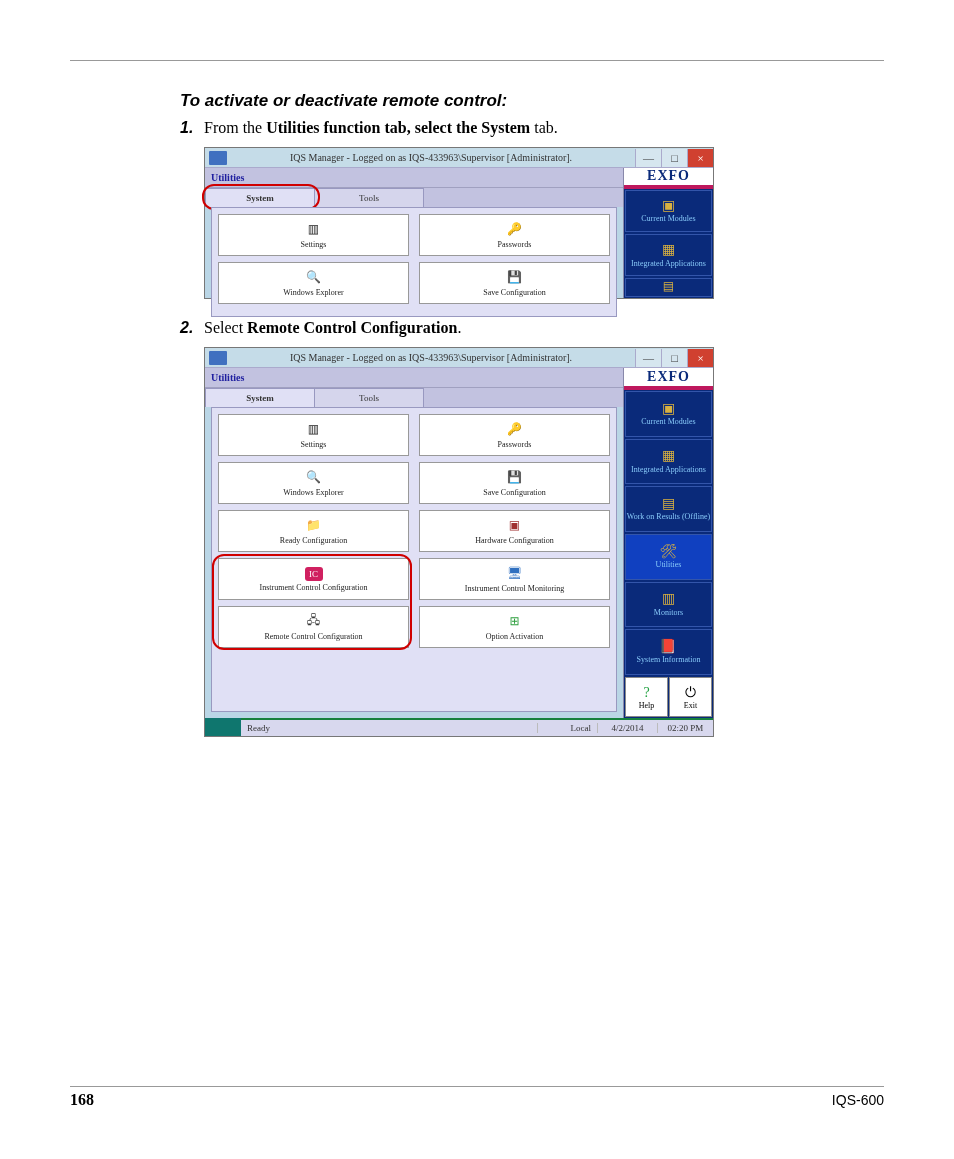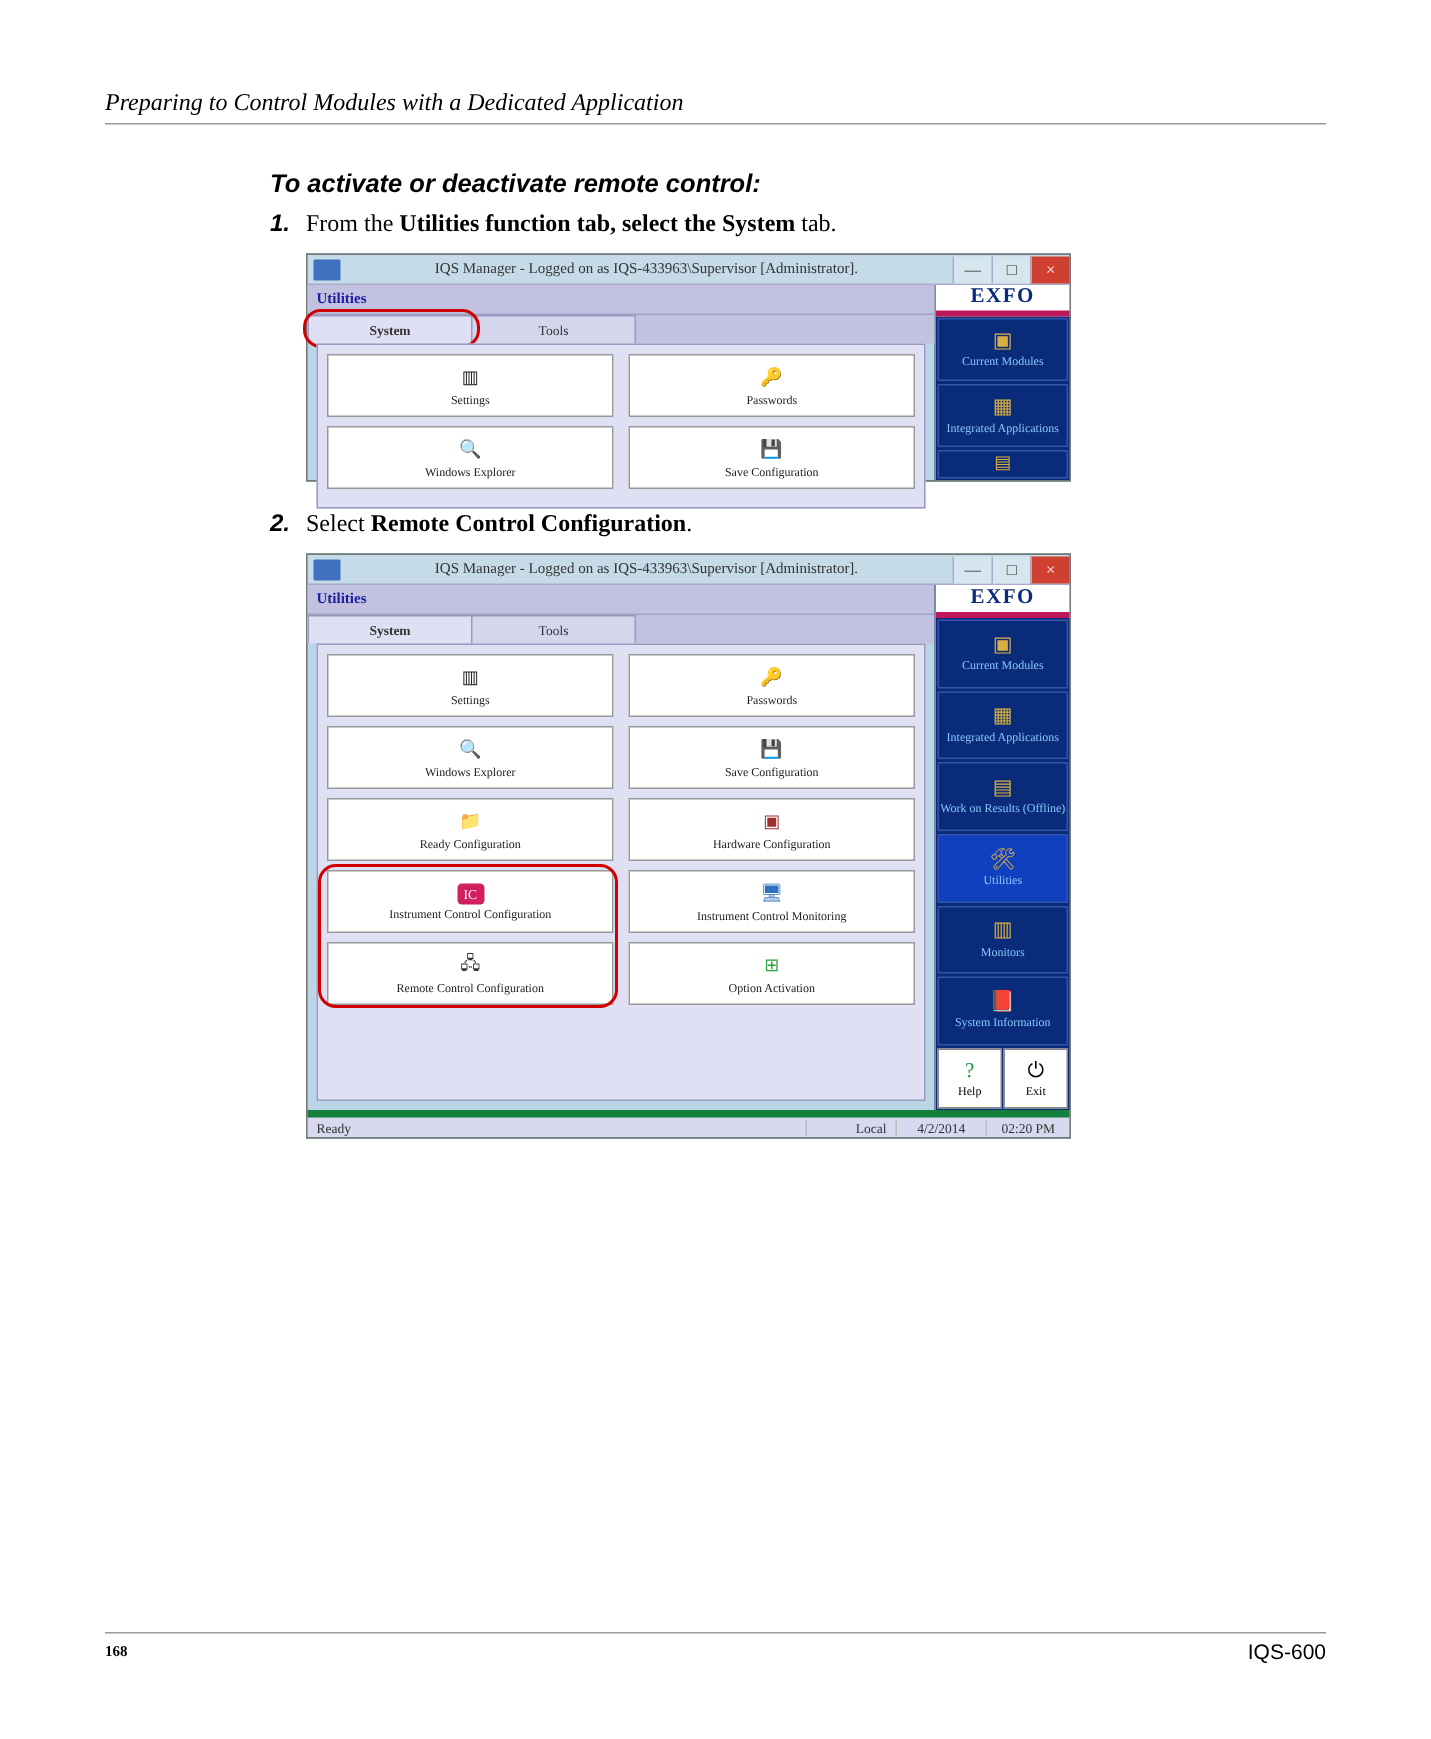--- a/index.html
+++ b/index.html
@@ -182,47 +182,47 @@
     flex: 1; height: 40px;
     background: #fff; border: 1px solid #888;
     display: flex; flex-direction: column; align-items: center; justify-content: center;
     font-size: 8px; color: #000;
   }
   .small-btn .s-ico { font-size: 14px; }
 
   .status-bar {
     height: 18px;
     background: #d8d8ee;
-    border-top: 5px solid #15803d;
+    border-top: 2px solid #15803d;
     display: flex;
     align-items: center;
     font-size: 9px;
     color: #333;
+    margin-left: 36px;
   }
   .status-bar .s-cell { padding: 0 6px; border-right: 1px solid #bbb; }
   .status-bar .flex1 { flex: 1; }
 
   
   .page-footer {
     position: absolute;
     bottom: 50px; left: 70px; right: 70px;
     display: flex;
     align-items: center;
     justify-content: space-between;
     border-top: 1px solid #999;
     padding-top: 4px;
   }
-  .page-footer .pnum { font-weight: bold; font-size: 10px; }
+  .page-footer .pnum { font-weight: bold; font-size: 16px; }
   .page-footer .model { font-size: 14px; font-family: Arial, sans-serif; }
 </style>
 </head>
 <body>
 
 <div class="page-header">
-  <h2>Preparing to Control Modules with a Dedicated Application</h2>
   <hr>
 </div>
 
 <div class="body-section">
 
   <div class="instr-title">To activate or deactivate remote control:</div>
 
   <div class="step">
     <span class="num">1.</span>
     <span class="txt">

